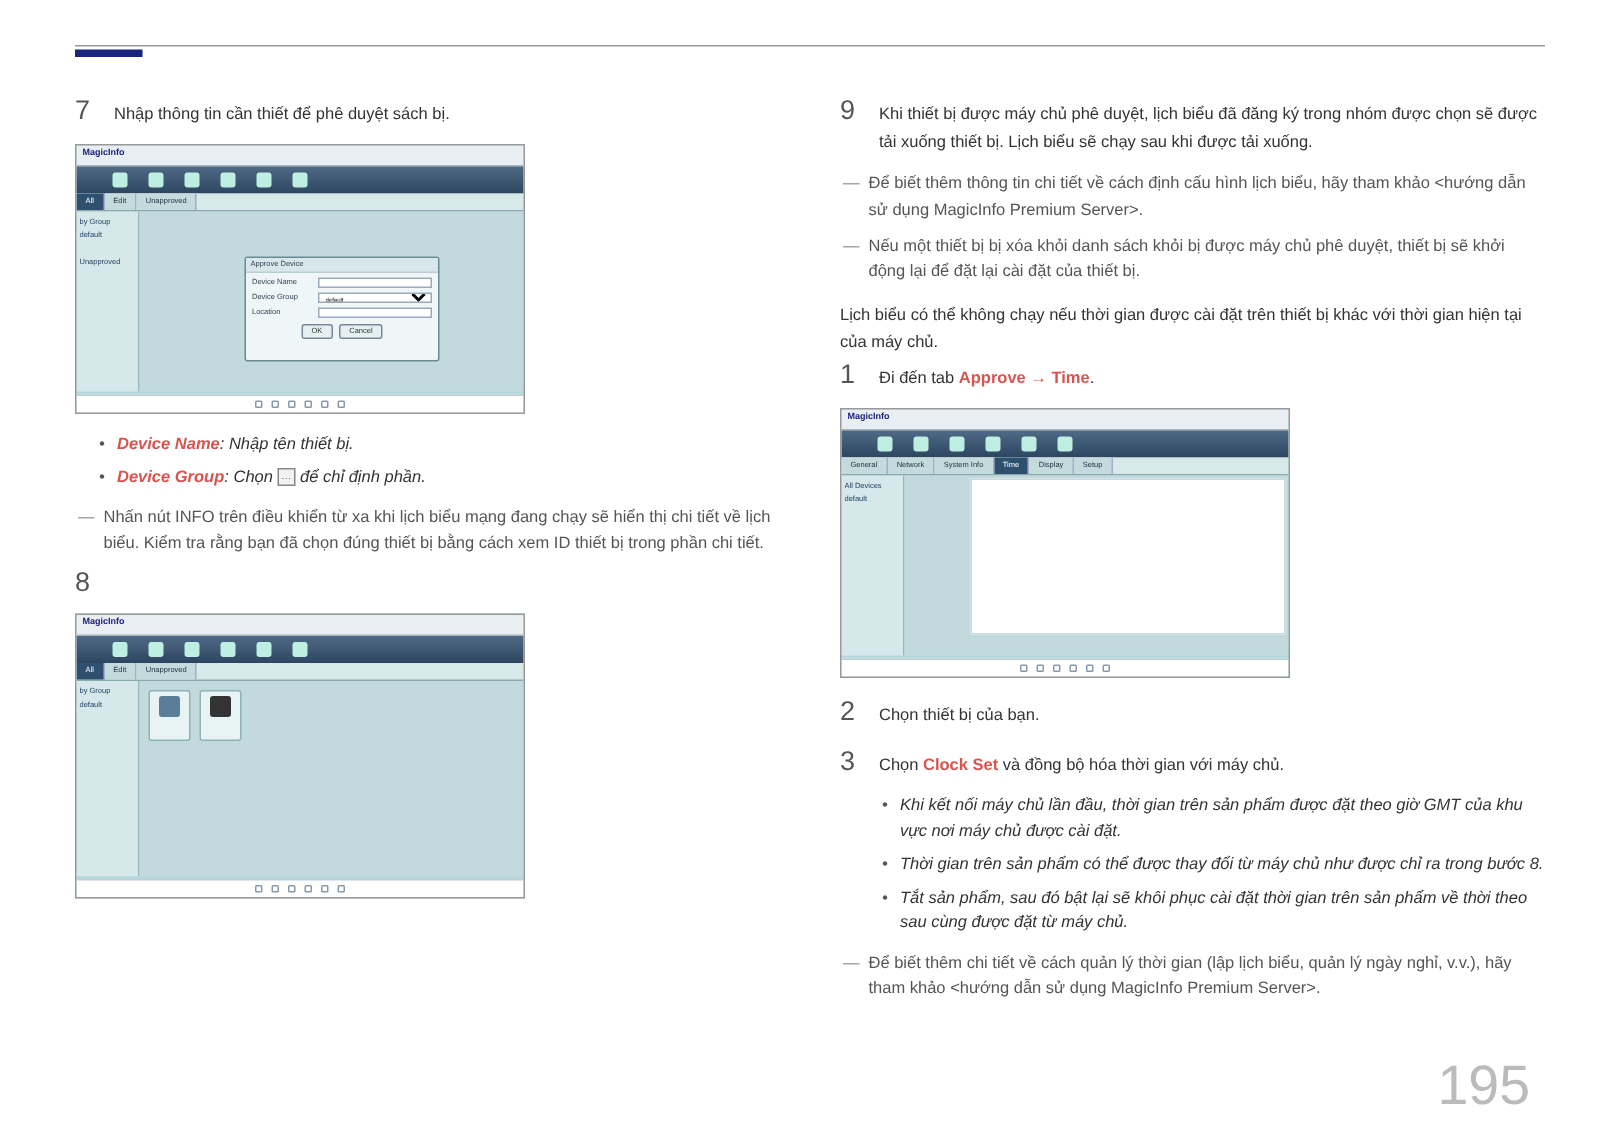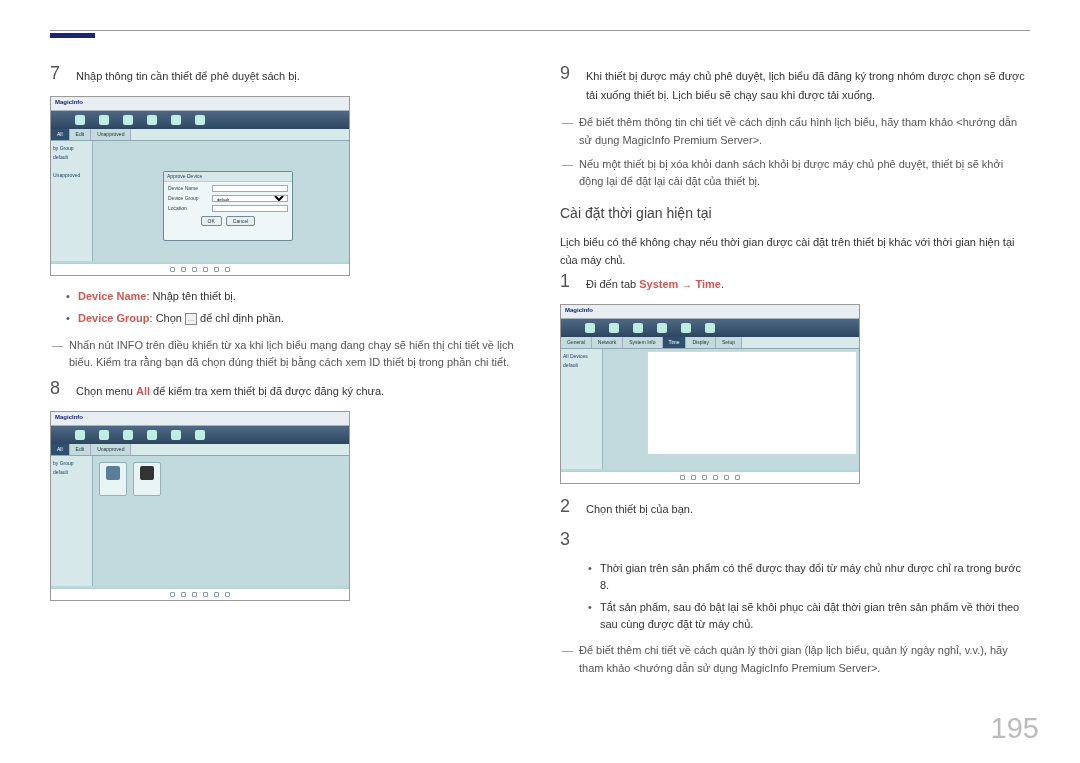--- a/index.html
+++ b/index.html
@@ -104,33 +104,33 @@
     position:absolute; bottom:0; left:0; right:0;
     height:12px; background:#fff; border-top:1px solid #bcd;
     display:flex; justify-content:center; align-items:center; gap:6px;
   }
   .ss-bottom .dot{ width:5px; height:5px; border:1px solid #89a; border-radius:1px;}
   .ss-card-row{ display:flex; gap:6px; padding:6px;}
   .ss-card{ width:28px; height:34px; background:#e8f3f4; border:1px solid #8fb2b7; border-radius:2px;}
   .ss-card .ico{ width:14px; height:14px; margin:3px auto; background:#5a7e9a; border-radius:2px;}
   .ss-white-panel{ position:absolute; left:44px; right:2px; top:2px; bottom:14px; background:#fff; border:1px solid #c7dbdd;}
 
-  .bullet-list { margin: 4px 0 10px 18px; }
+  .bullet-list { margin: 4px 0 10px 18px; font-style: italic; }
   .bullet-list li { margin-bottom: 6px; font-size: 11px; line-height: 1.5; list-style: none; position: relative; padding-left: 10px; }
   .bullet-list li::before { content: "•"; position: absolute; left: -2px; color: #555; }
   .em-red { color: #d9534f; font-weight: bold; }
   .dash-note { display:flex; gap:6px; margin: 4px 0 6px 2px; font-size:11px; line-height:1.6; color:#555;}
   .dash-note .dash { flex-shrink:0; color:#888;}
   .sub-heading {
     font-size: 14px; color: #444;
     margin: 14px 0 8px 0; font-weight: 500;
   }
   .page-num {
-    position: absolute; bottom: 18px; right: 41px;
-    font-size: 29px; color: #bbb; font-weight: 300;
+    position: absolute; bottom: 18px; right: 60px;
+    font-size: 37px; color: #bbb; font-weight: 300;
   }
   .square-chip{
     display:inline-block; width:12px; height:12px;
     border:1px solid #888; background:#f2f2f2; vertical-align:middle;
     font-size:7px; text-align:center; line-height:10px; color:#666;
   }
 </style>
 </head>
 <body>
 
@@ -205,23 +205,20 @@
       <li><span class="em-red">Device Group</span><span>: Chọn </span><span class="square-chip">…</span><span> để chỉ định phần.</span></li>
     </ul>
 
     <div class="dash-note">
       <span class="dash">―</span>
       <span>Nhấn nút INFO trên điều khiển từ xa khi lịch biểu mạng đang chạy sẽ hiển thị chi tiết về lịch biểu. Kiểm tra rằng bạn đã chọn đúng thiết bị bằng cách xem ID thiết bị trong phần chi tiết.</span>
     </div>
 
     <div class="step-row">
       <div class="step-num">8</div>
-      <div class="step-text">
-        <span>Chọn menu </span><span class="em-red">All</span><span> để kiểm tra xem thiết bị đã được đăng ký chưa.</span>
-      </div>
     </div>
 
     <div class="screenshot tall">
       <div class="ss-top"><b>MagicInfo</b></div>
       <div class="ss-navbar">
         <div class="ss-nav-ico"></div>
           <div class="ss-nav-ico"></div>
           <div class="ss-nav-ico"></div>
           <div class="ss-nav-ico"></div>
           <div class="ss-nav-ico"></div>
@@ -269,27 +266,26 @@
 
     <div class="dash-note">
       <span class="dash">―</span>
       <span>Để biết thêm thông tin chi tiết về cách định cấu hình lịch biểu, hãy tham khảo &lt;hướng dẫn sử dụng MagicInfo Premium Server&gt;.</span>
     </div>
     <div class="dash-note">
       <span class="dash">―</span>
       <span>Nếu một thiết bị bị xóa khỏi danh sách khỏi bị được máy chủ phê duyệt, thiết bị sẽ khởi động lại để đặt lại cài đặt của thiết bị.</span>
     </div>
 
-    <div class="sub-heading">Cài đặt thời gian hiện tại</div>
     <div class="step-text" style="margin-bottom:1px">Lịch biểu có thể không chạy nếu thời gian được cài đặt trên thiết bị khác với thời gian hiện tại của máy chủ.</div>
 
     <div class="step-row">
       <div class="step-num">1</div>
       <div class="step-text">
-        <span>Đi đến tab </span><span class="em-red">System</span><span class="em-red"> → </span><span class="em-red">Time</span><span>.</span>
+        <span>Đi đến tab </span><span class="em-red">Approve</span><span class="em-red"> → </span><span class="em-red">Time</span><span>.</span>
       </div>
     </div>
 
     <div class="screenshot">
       <div class="ss-top"><b>MagicInfo</b></div>
       <div class="ss-navbar">
         <div class="ss-nav-ico"></div>
           <div class="ss-nav-ico"></div>
           <div class="ss-nav-ico"></div>
           <div class="ss-nav-ico"></div>
@@ -323,23 +319,27 @@
       </div>
     </div>
 
     <div class="step-row">
       <div class="step-num">2</div>
       <div class="step-text">Chọn thiết bị của bạn.</div>
     </div>
 
     <div class="step-row">
       <div class="step-num">3</div>
+      <div class="step-text">
+        <span>Chọn </span><span class="em-red">Clock Set</span><span> và đồng bộ hóa thời gian với máy chủ.</span>
+      </div>
     </div>
 
     <ul class="bullet-list" style="margin-left:30px">
+      <li>Khi kết nối máy chủ lần đầu, thời gian trên sản phẩm được đặt theo giờ GMT của khu vực nơi máy chủ được cài đặt.</li>
       <li>Thời gian trên sản phẩm có thể được thay đổi từ máy chủ như được chỉ ra trong bước 8.</li>
       <li>Tắt sản phẩm, sau đó bật lại sẽ khôi phục cài đặt thời gian trên sản phẩm về thời theo sau cùng được đặt từ máy chủ.</li>
     </ul>
 
     <div class="dash-note">
       <span class="dash">―</span>
       <span>Để biết thêm chi tiết về cách quản lý thời gian (lập lịch biểu, quản lý ngày nghỉ, v.v.), hãy tham khảo &lt;hướng dẫn sử dụng MagicInfo Premium Server&gt;.</span>
     </div>
 
   </div>

